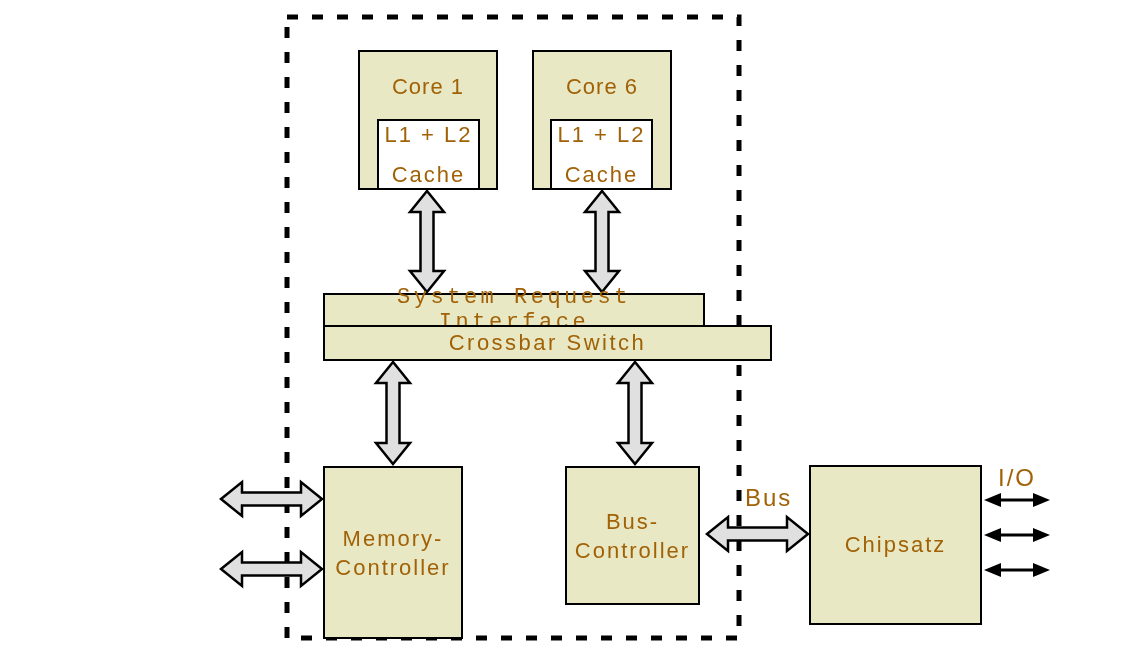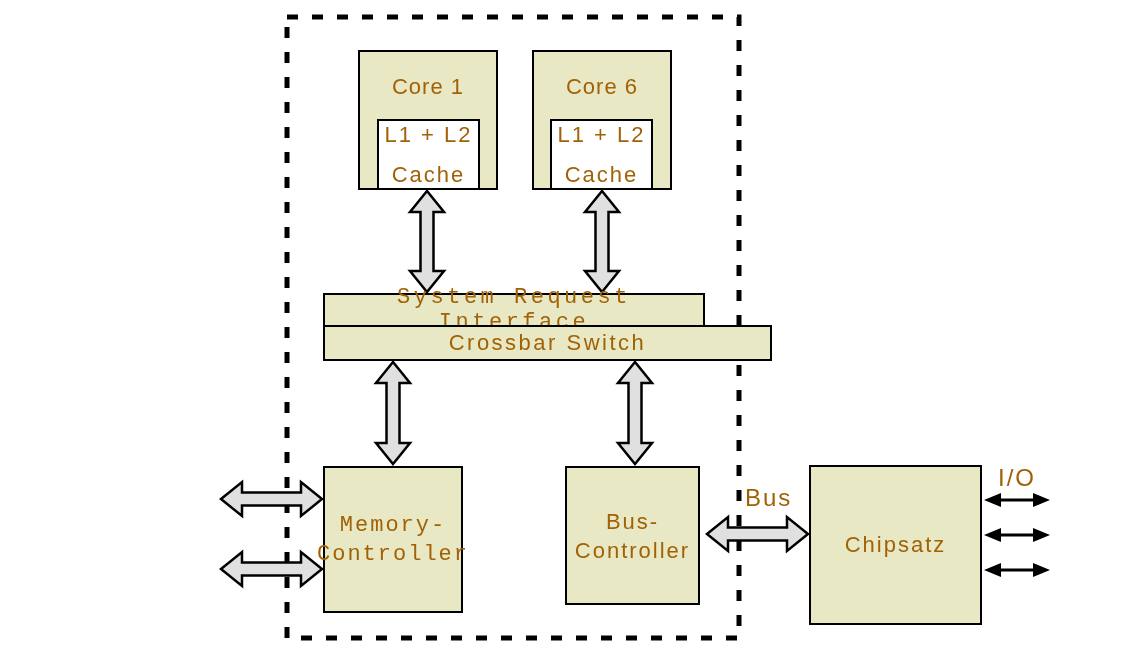--- a/index.html
+++ b/index.html
@@ -90,21 +90,21 @@
 
   <div class="box bar sri-bar" style="left:323px;top:293px;width:382px;height:34px;font-family:Liberation Mono, monospace;">
     <span>System Request Interface</span>
   </div>
 
   <div class="box bar xbar-bar" style="left:323px;top:325px;width:449px;height:36px;">
     <span>Crossbar Switch</span>
   </div>
 
 
-  <div class="box center-flex two-line" style="left:323px;top:466px;width:140px;height:147px;font-family:Liberation Mono, monospace;">
+  <div class="box center-flex two-line" style="left:323px;top:466px;width:140px;height:173px;">
     <span>Memory-</span>
     <span>Controller</span>
   </div>
 
   <div class="box center-flex two-line" style="left:565px;top:466px;width:135px;height:139px;">
     <span>Bus-</span>
     <span>Controller</span>
   </div>
 
   <div class="box center-flex" style="left:809px;top:465px;width:173px;height:160px;">

